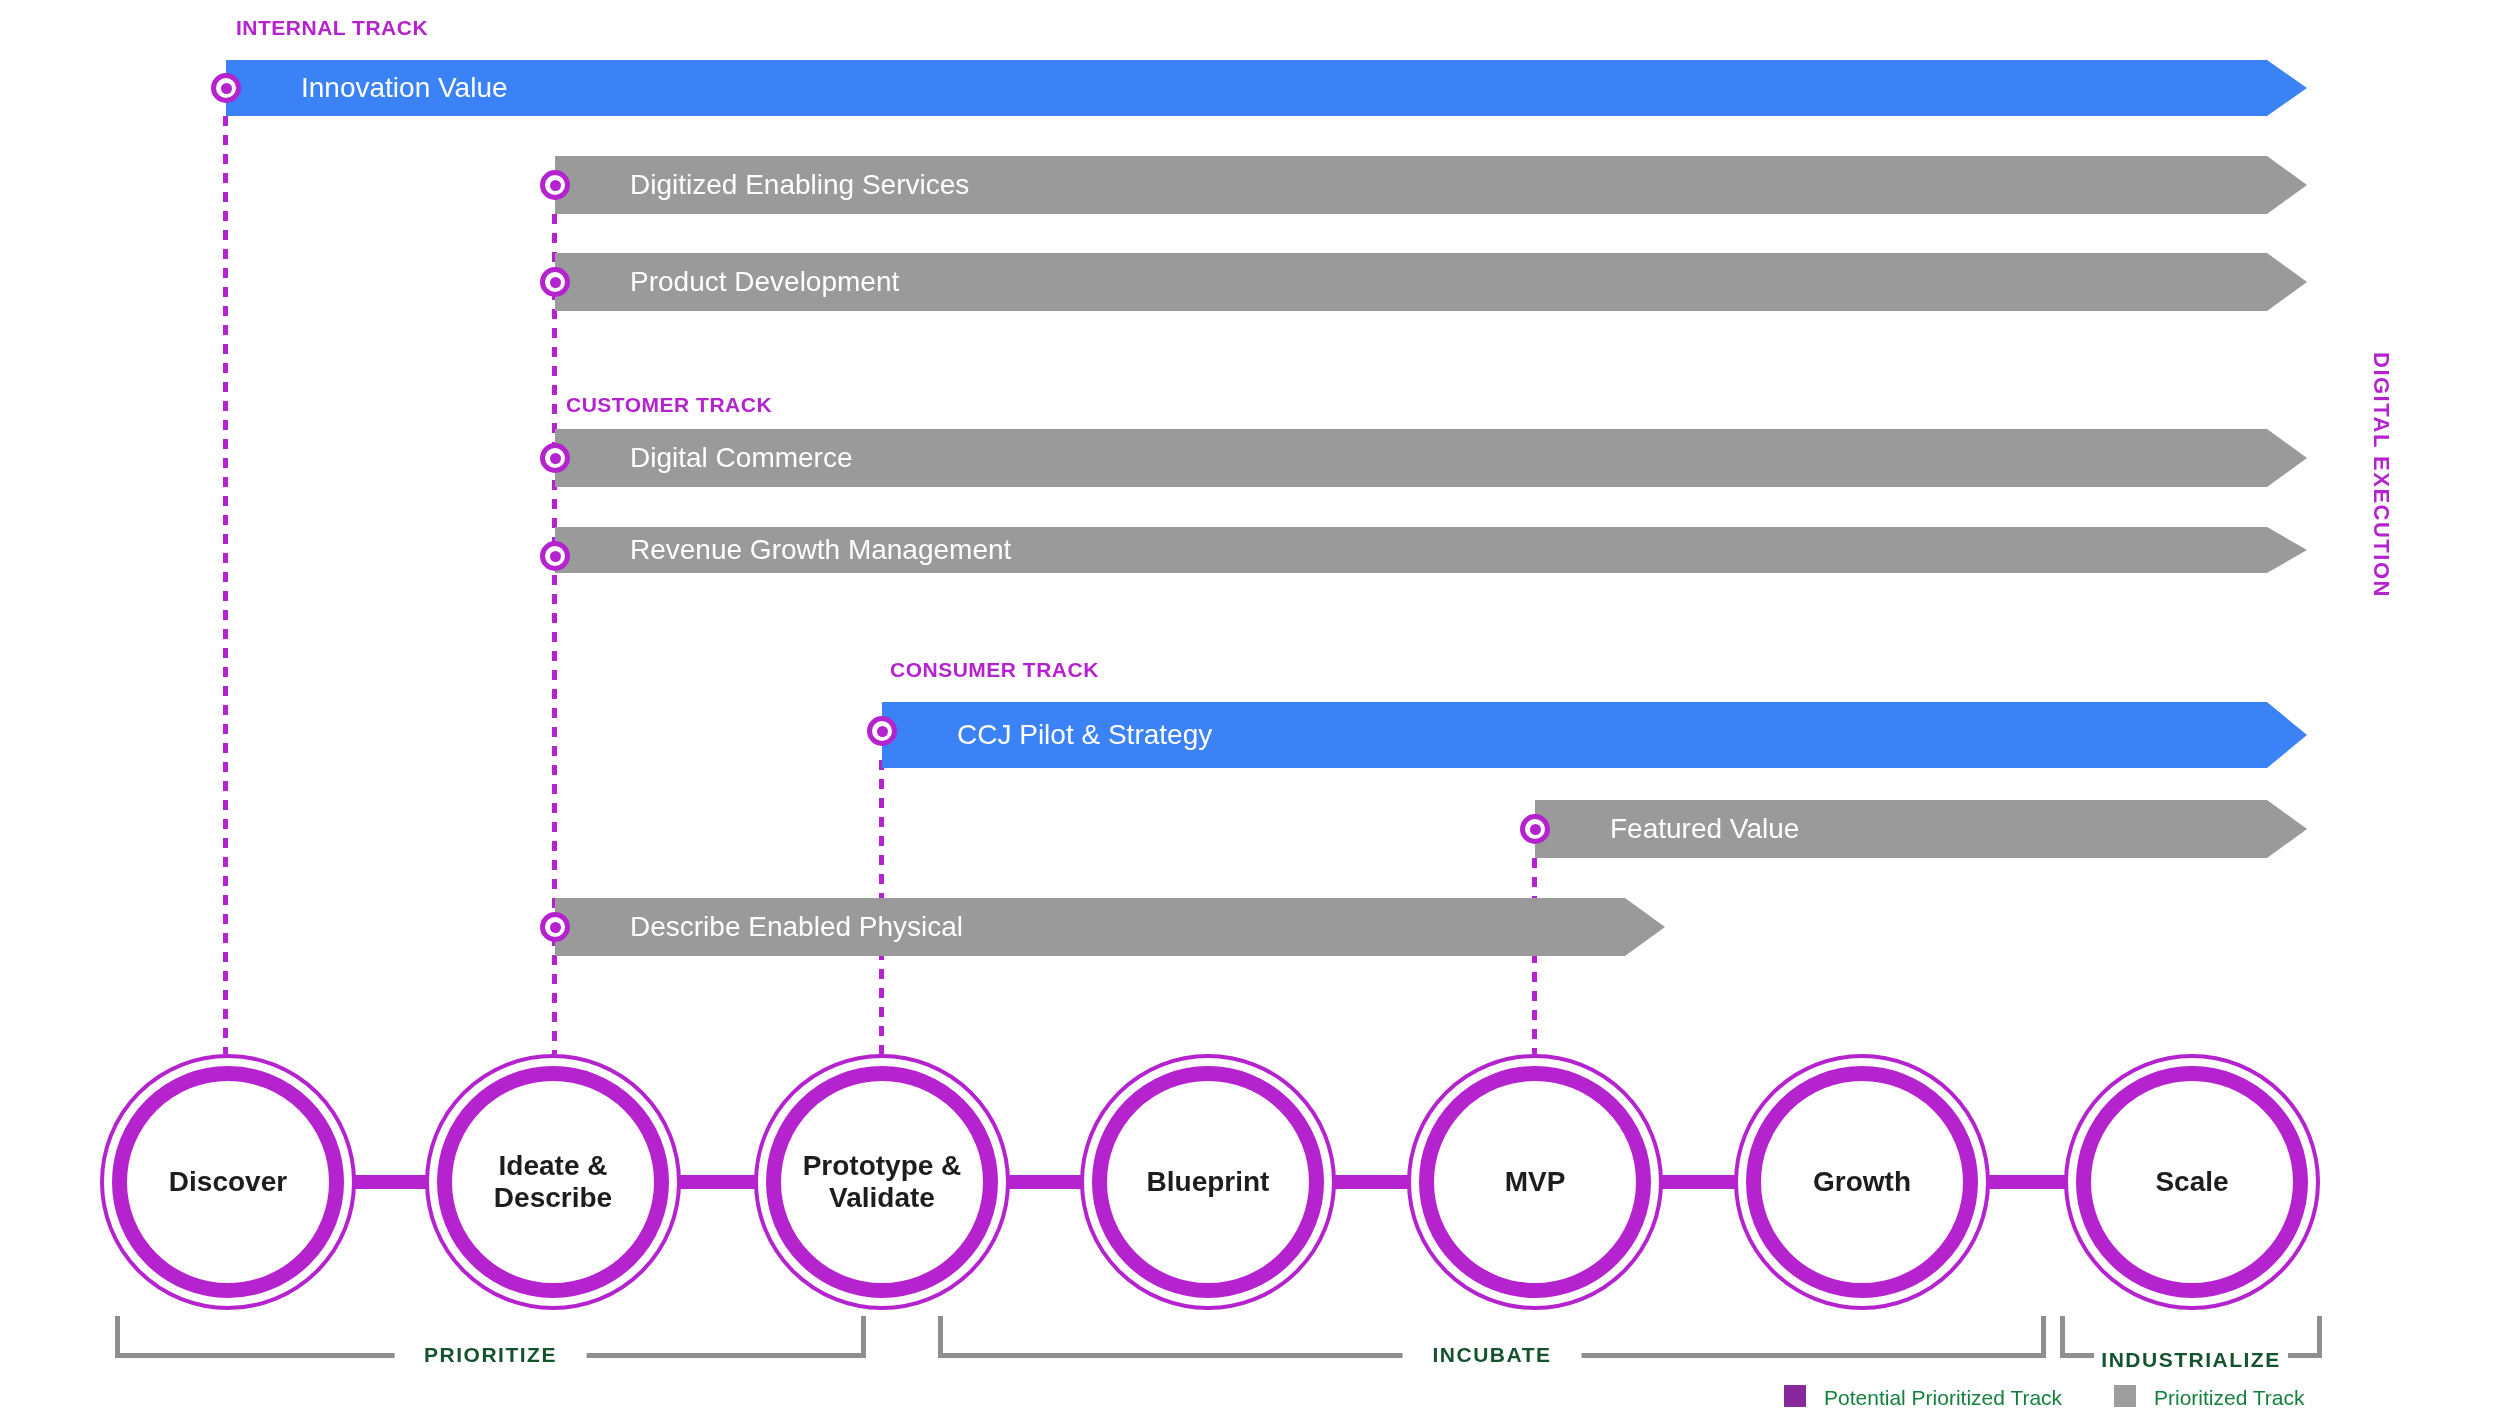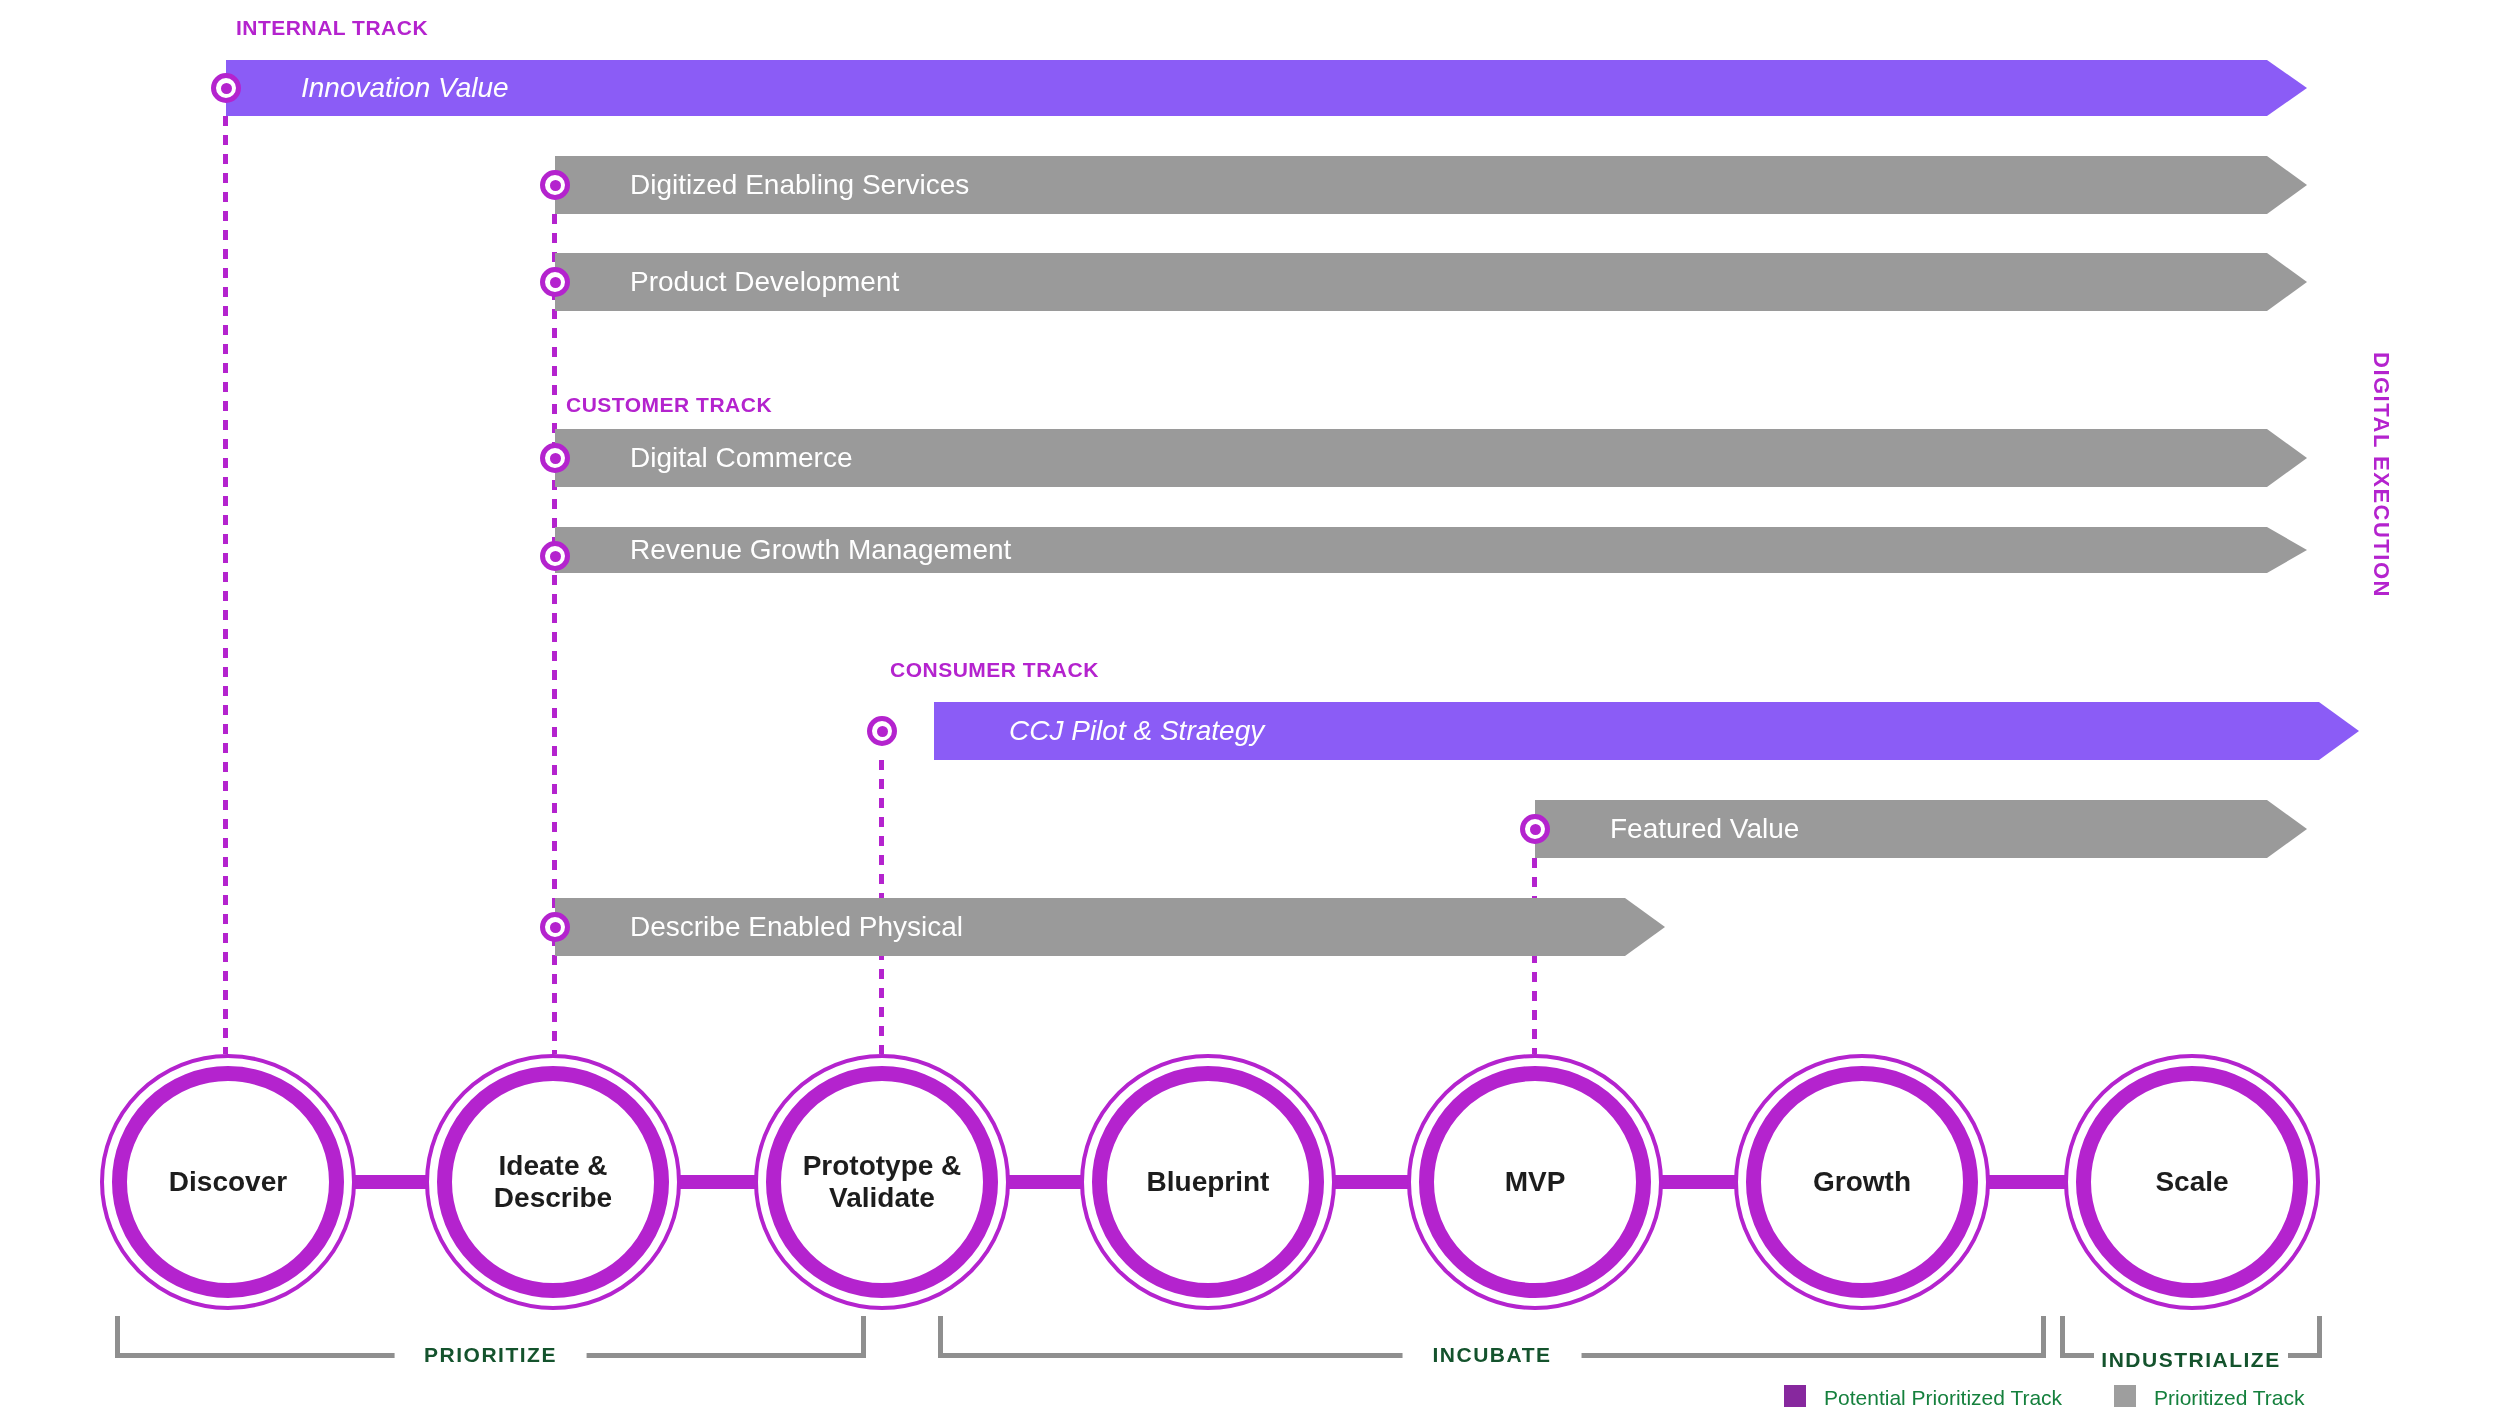--- a/index.html
+++ b/index.html
@@ -14,21 +14,21 @@
   
   .dashline{
     position:absolute;width:5px;
     background:repeating-linear-gradient(to bottom,#B423CE 0 10px,transparent 10px 19px);
   }
   
   .bar{
     position:absolute;display:flex;align-items:center;
     clip-path:polygon(0 0,calc(100% - 40px) 0,100% 50%,calc(100% - 40px) 100%,0 100%);
   }
-  .bar.purple{background:#8b5cf6;font-style:italic;}
+  .bar.purple{background:#3b82f6;}
   .bar.gray{background:#9A9A9A;}
   .bar-label{color:#ffffff;font-size:28px;font-weight:400;padding-left:75px;white-space:nowrap;}
   
   .marker{
     position:absolute;width:30px;height:30px;border-radius:50%;
     border:5px solid #B423CE;background:#ffffff;box-sizing:border-box;z-index:5;
   }
   .marker::after{
     content:"";position:absolute;left:50%;top:50%;width:11px;height:11px;margin:-5.5px 0 0 -5.5px;
     border-radius:50%;background:#B423CE;
@@ -92,21 +92,21 @@
   </div>
   <div class="bar gray" style="left:555px;top:253px;width:1752px;height:58px;">
     <span class="bar-label">Product Development</span>
   </div>
   <div class="bar gray" style="left:555px;top:429px;width:1752px;height:58px;">
     <span class="bar-label">Digital Commerce</span>
   </div>
   <div class="bar gray" style="left:555px;top:527px;width:1752px;height:46px;">
     <span class="bar-label">Revenue Growth Management</span>
   </div>
-  <div class="bar purple" style="left:934px;top:702px;width:1425px;height:58px;">
+  <div class="bar purple" style="left:882px;top:702px;width:1425px;height:66px;">
     <span class="bar-label">CCJ Pilot &amp; Strategy</span>
   </div>
   <div class="bar gray" style="left:1535px;top:800px;width:772px;height:58px;">
     <span class="bar-label">Featured Value</span>
   </div>
   <div class="bar gray" style="left:555px;top:898px;width:1110px;height:58px;">
     <span class="bar-label">Describe Enabled Physical</span>
   </div>
 
   <div class="marker" style="left:211px;top:73px;"></div>

